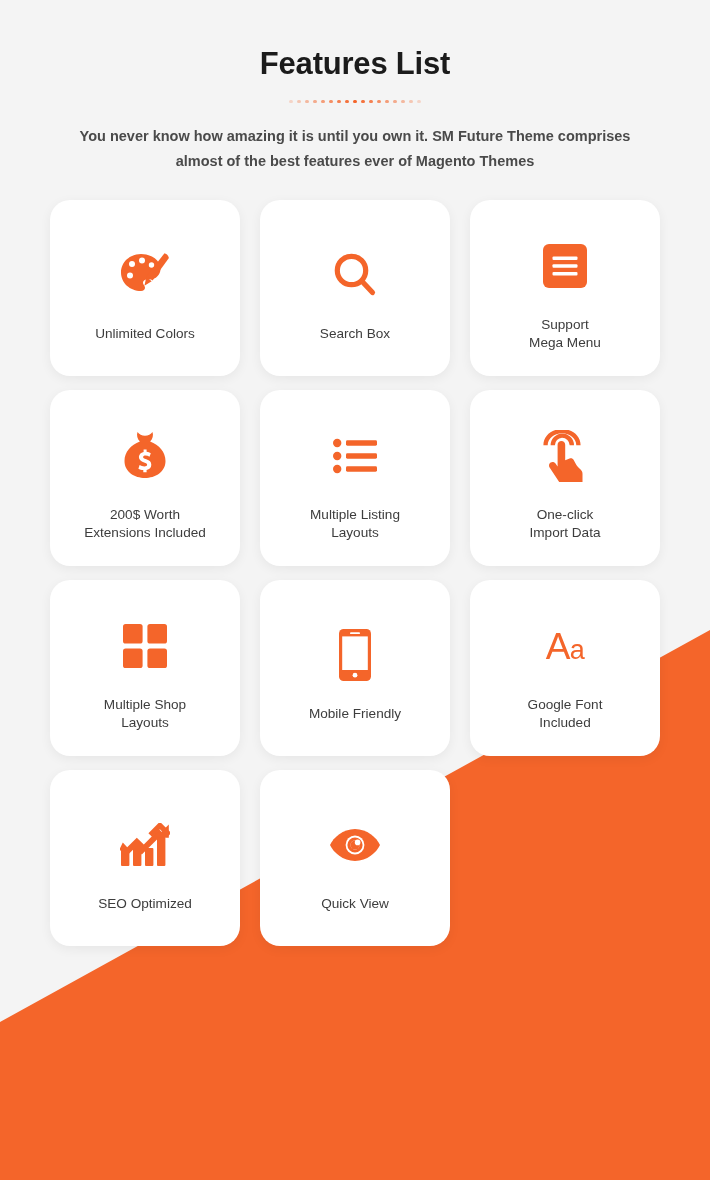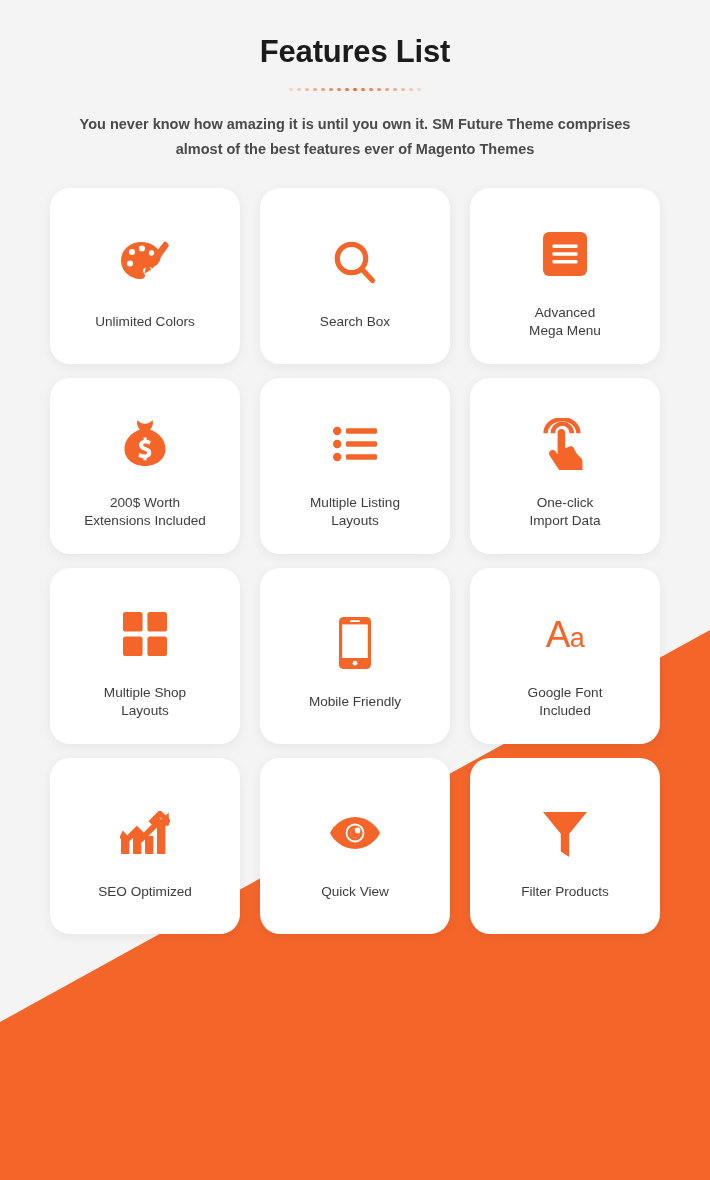--- a/index.html
+++ b/index.html
@@ -24,21 +24,21 @@
     height: 1180px;
     z-index: 0;
     pointer-events: none;
   }
 
   
   .page {
     position: relative;
     z-index: 2;
     width: 710px;
-    padding-top: 34px;
+    padding-top: 46px;
   }
 
   
   .page-title {
     text-align: center;
     font-size: 31px;
     font-weight: bold;
     color: #1b1b1b;
     letter-spacing: -0.2px;
     line-height: 1.15;
@@ -186,21 +186,21 @@
         <div class="feature-icon">
           <svg width="44" height="44" viewBox="0 0 44 44">
       <rect x="0" y="0" width="44" height="44" rx="6" fill="#f4652a"></rect>
       <g fill="#fff">
         <rect x="9.5" y="12.5" width="25" height="3.6" rx="1.1"></rect>
         <rect x="9.5" y="20.2" width="25" height="3.6" rx="1.1"></rect>
         <rect x="9.5" y="27.9" width="25" height="3.6" rx="1.1"></rect>
       </g>
           </svg>
         </div>
-        <div class="feature-label">Advanced
+        <div class="feature-label">Support
 Mega Menu</div>
       </div>
       <div class="feature-card">
         <div class="feature-icon">
           <svg width="50" height="52" viewBox="0 0 50 52">
             <g fill="#f4652a">
       <path d="M17.5 2c1.6 2.3 4.3 3.8 7.5 3.8S30.9 4.3 32.5 2c1.1 3.1.2 6.9-2.4 9.6 9.1 3.2 15.4 10.9 15.4 19.4 0 11-10.3 17-20.5 17S4.5 42 4.5 31c0-8.5 6.3-16.2 15.4-19.4C17.3 8.9 16.4 5.1 17.5 2z"></path>
       <path d="M26.6 19.6v2.2c1.6.2 3 .7 4.2 1.4l-1.3 3.6c-1.2-.7-2.6-1.2-4-1.2-1.5 0-2.4.6-2.4 1.5 0 1 .9 1.4 3.2 2.2 3.4 1.1 5 2.7 5 5.4 0 2.7-1.8 4.7-4.7 5.3v2.3h-3.3v-2.2c-1.9-.1-3.7-.7-4.9-1.4l1.2-3.7c1.4.8 3.1 1.4 4.8 1.4 1.6 0 2.7-.6 2.7-1.7 0-1-.8-1.6-3-2.3-3.3-1.1-5.2-2.6-5.2-5.3 0-2.6 1.8-4.6 4.7-5.2v-2.3h3z" fill="#fff"></path>
     </g>
           </svg>
@@ -294,25 +294,15 @@
       <path d="M25 0C13 0 3.4 8.5 0 16c3.4 7.5 13 16 25 16s21.6-8.5 25-16C46.6 8.5 37 0 25 0z"></path>
       <circle cx="25" cy="16" r="9.4" fill="#fff"></circle>
       <path d="M25 8.4a7.6 7.6 0 1 0 0 15.2 7.6 7.6 0 0 0 0-15.2zm0 3.1a4.5 4.5 0 1 1 0 9 4.5 4.5 0 0 1 0-9z" fill="#f4652a"></path>
       <circle cx="25" cy="16" r="4.6" fill="#f4652a"></circle>
       <circle cx="27.6" cy="13.4" r="2.8" fill="#fff"></circle>
     </g>
           </svg>
         </div>
         <div class="feature-label">Quick View</div>
       </div>
-      <div class="feature-card">
-        <div class="feature-icon">
-          <svg width="46" height="48" viewBox="0 0 46 48">
-            <g fill="#f4652a">
-      <path d="M1 3h44L27.2 24.8V48l-8.4-5.6V24.8z"></path>
-    </g>
-          </svg>
-        </div>
-        <div class="feature-label">Filter Products</div>
-      </div>
     </div>
 
 </div>
 
 </body></html>

